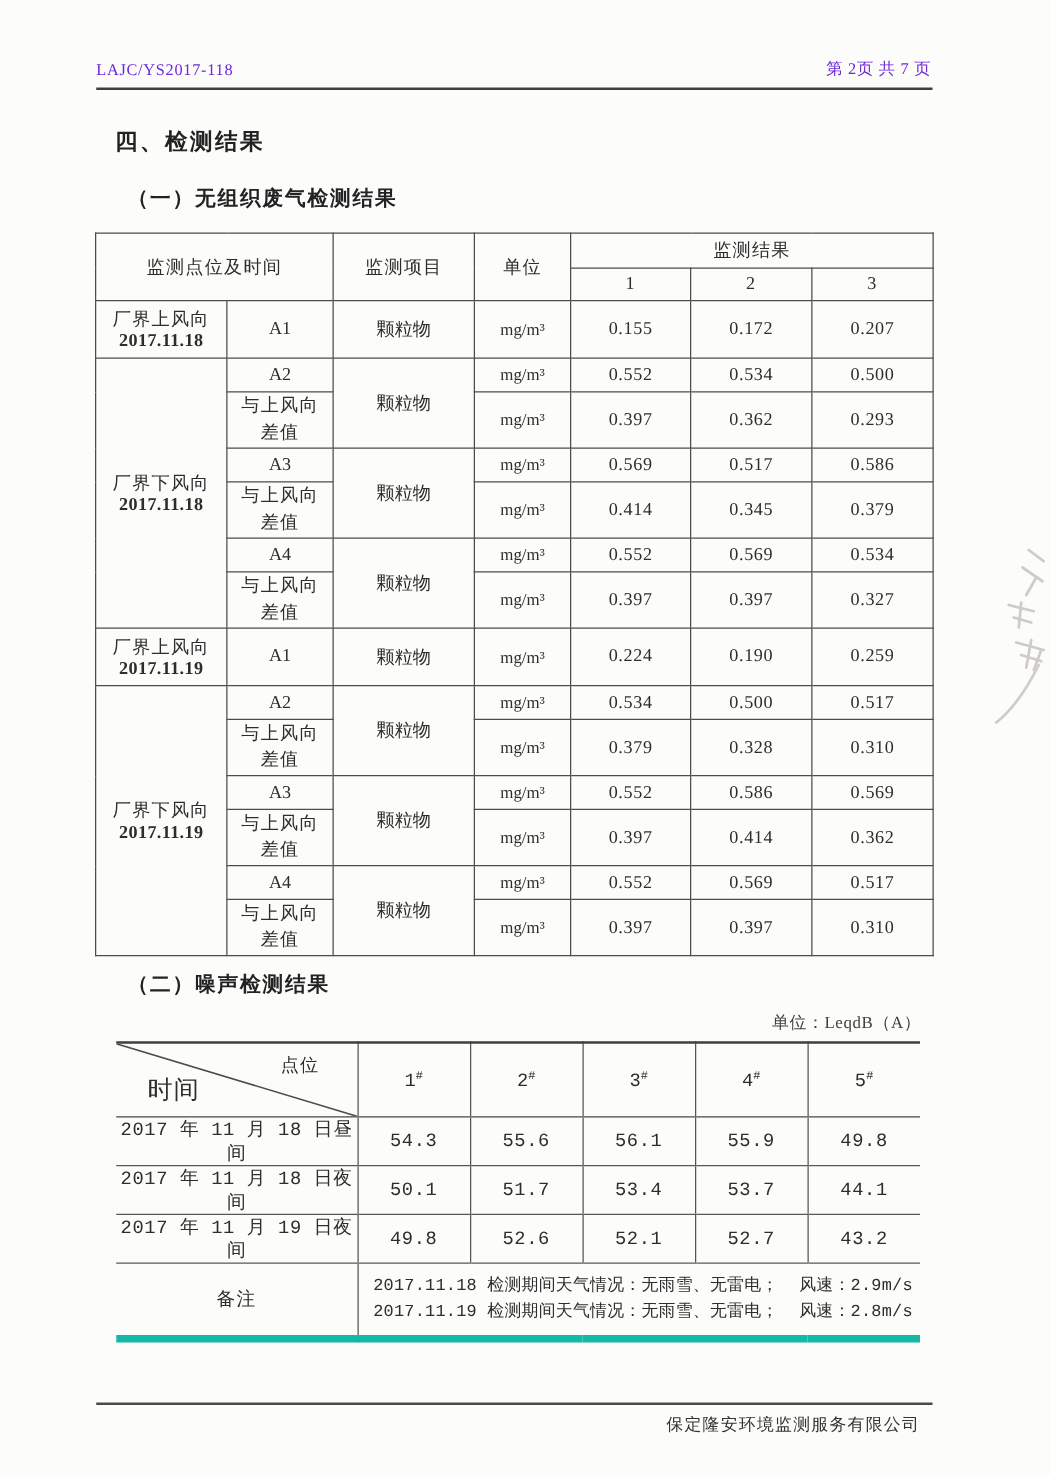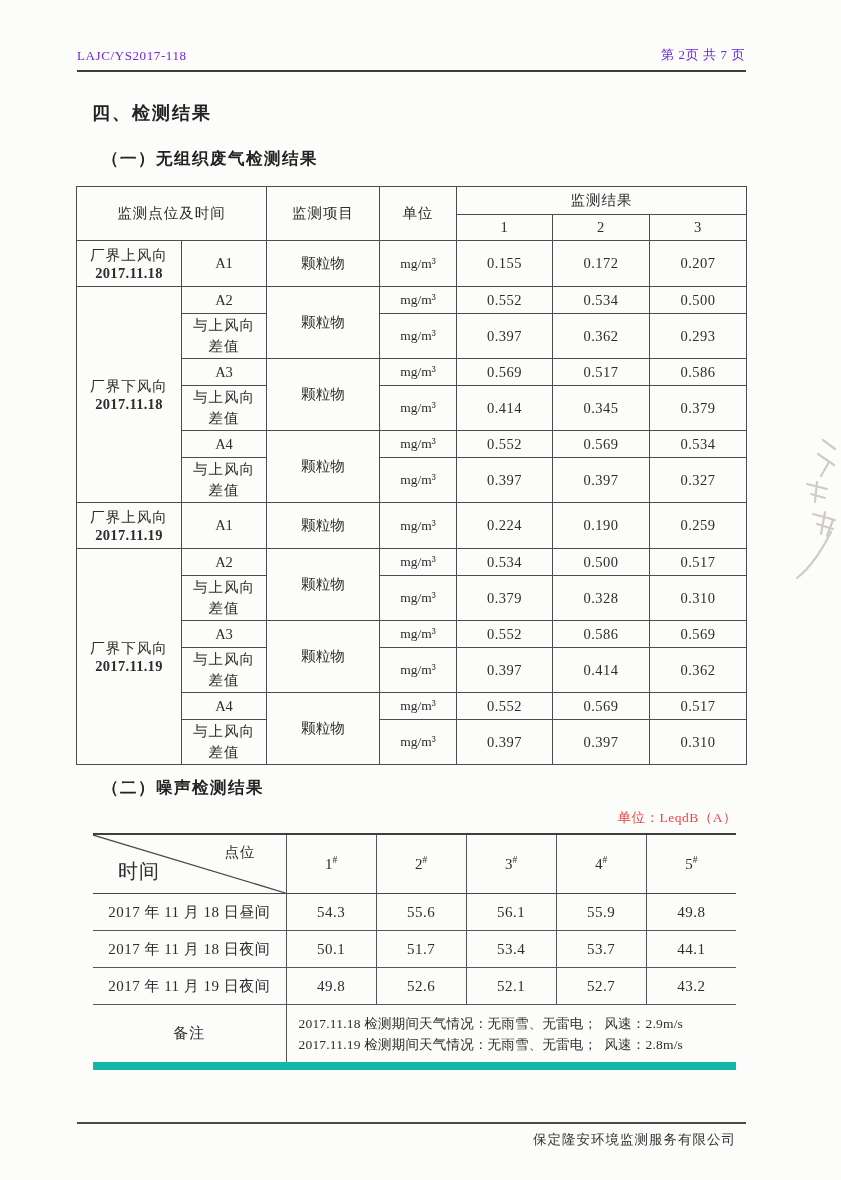--- a/index.html
+++ b/index.html
@@ -36,26 +36,26 @@
   }
   .t1 th{letter-spacing:1px;}
   .t1 .val{letter-spacing:.5px;}
   .t1 .unit{font-size:13.5px;}
   .t1 .loc-n{letter-spacing:1px;}
   .t1 .loc-d{font-weight:600;letter-spacing:.3px;}
   .t1 .diff{white-space:pre-line;line-height:1.45;letter-spacing:1px;}
   tr.rh-h1{height:28px;} tr.rh-h2{height:26px;}
   tr.rh-a{height:46px;} tr.rh-s{height:27px;} tr.rh-d{height:45px;}
   
-  .unit-note{position:absolute;right:104px;top:809px;font-size:13.5px;color:#ef4444;letter-spacing:.5px;}
+  .unit-note{position:absolute;right:104px;top:809px;font-size:13.5px;color:#404040;letter-spacing:.5px;}
   table.t2{
     position:absolute;left:93px;top:833px;width:643px;
     border-collapse:collapse;table-layout:fixed;
     font-size:15px;color:#2d2d2d;
-    border-top:2px solid #3f3f3f;border-bottom:8px solid #14b8a6;
+    border-top:2px solid #3f3f3f;border-bottom:6px solid #14b8a6;font-family:Liberation Mono, monospace;
   }
   .t2 th,.t2 td{border:none;text-align:center;vertical-align:middle;font-weight:normal;padding:0;}
   .t2 th:not(:first-child),.t2 td:not(:first-child){border-left:1.2px solid #555;}
   .t2 thead th{border-bottom:1.6px solid #474747;height:58px;}
   .t2 tbody tr.drow td{border-bottom:1.2px solid #585858;height:36px;letter-spacing:.5px;}
   .t2 .diag{position:relative;}
   .t2 .diag svg{position:absolute;left:0;top:0;width:100%;height:100%;}
   .t2 .dg-top{position:absolute;top:8px;right:30px;font-size:14.5px;letter-spacing:1px;}
   .t2 .dg-bot{position:absolute;bottom:8px;left:25px;font-size:20px;letter-spacing:1px;}
   .t2 thead sup{font-size:9.5px;}

